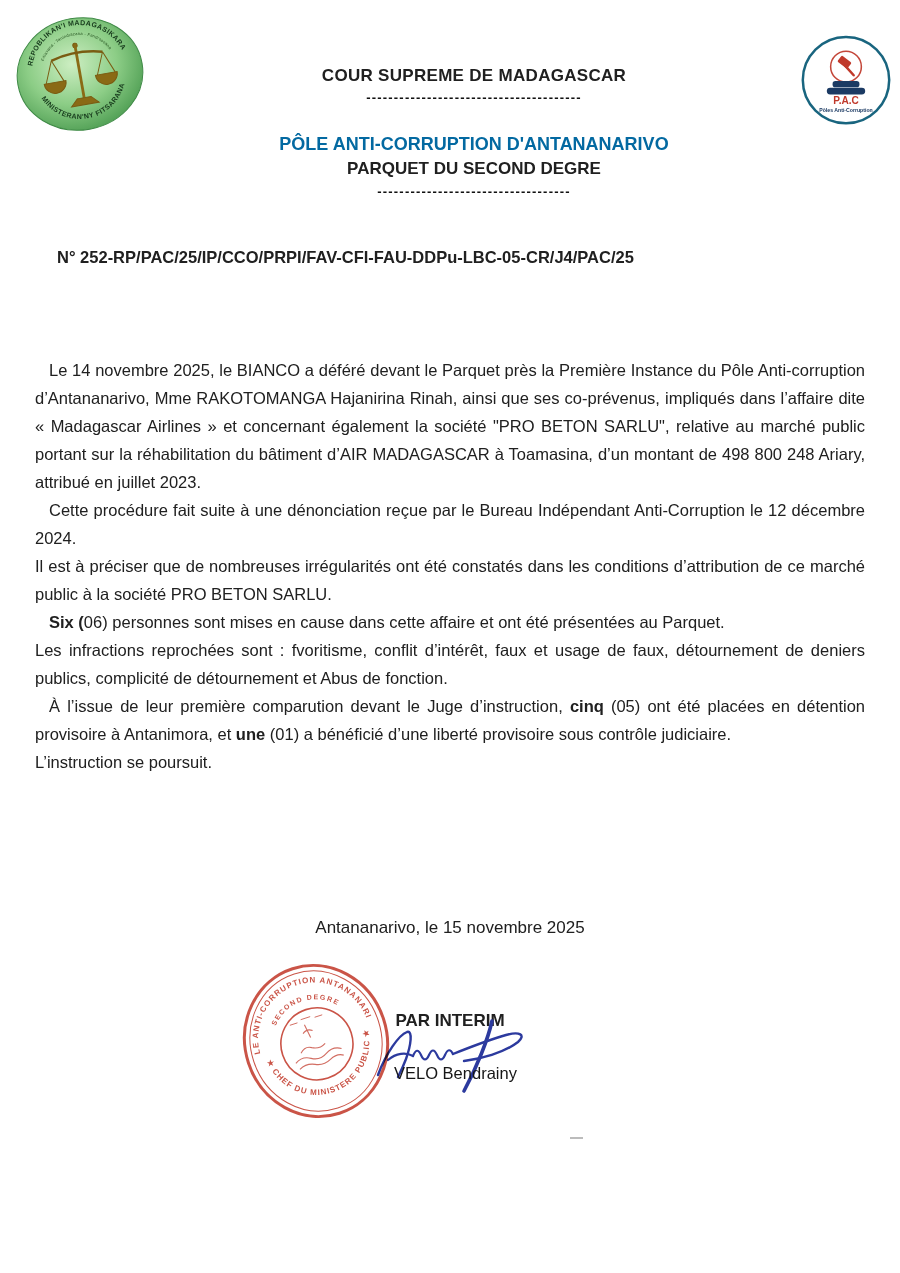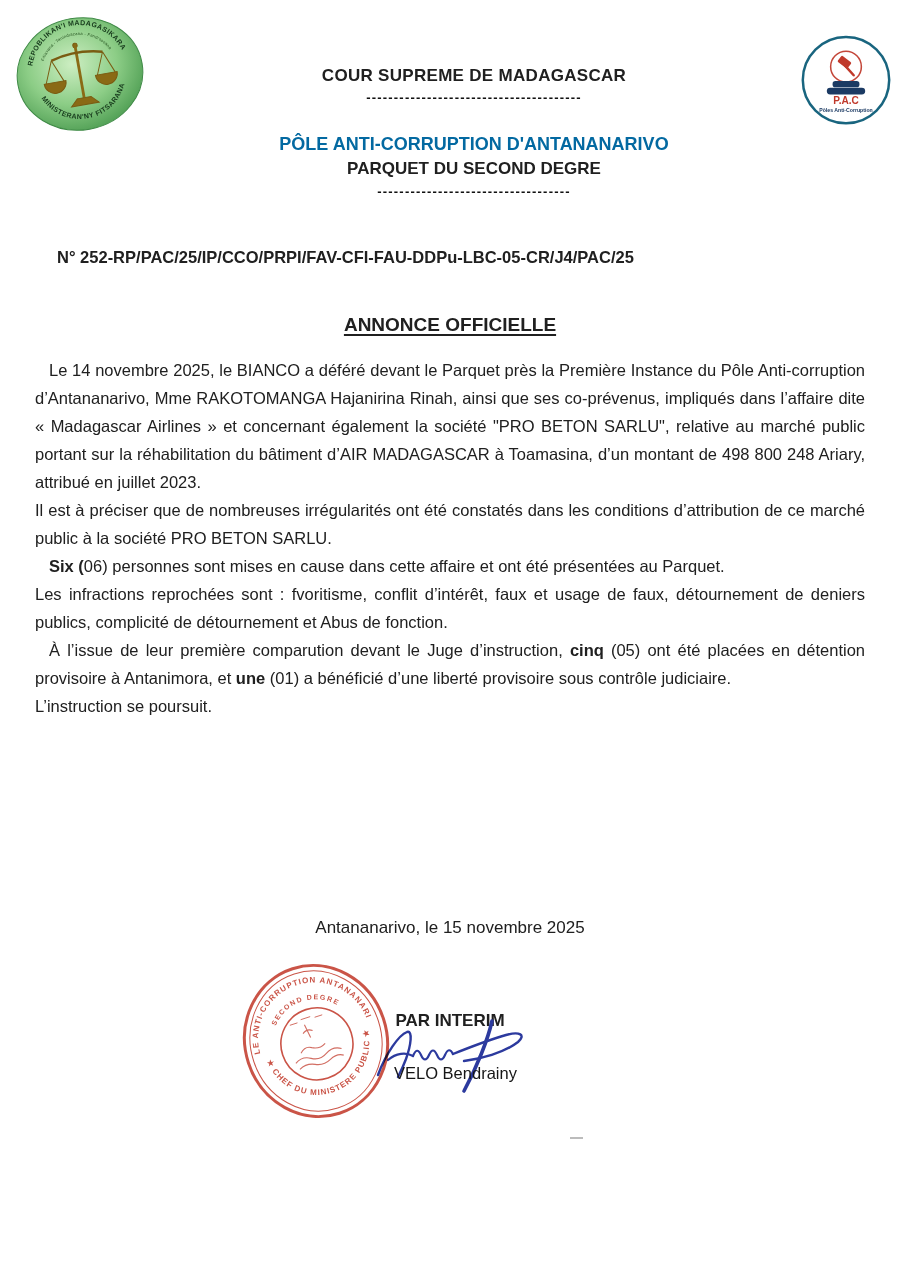--- a/index.html
+++ b/index.html
@@ -100,24 +100,24 @@
     <text x="50" y="81" text-anchor="middle" font-size="5.4" font-weight="700" fill="#1b3a63">Pôles Anti-Corruption</text>
   </svg>
 
   <div class="hdr-line court-title">COUR SUPREME DE MADAGASCAR</div>
   <div class="hdr-line sep sep1">---------------------------------------</div>
   <div class="hdr-line pole-title" style="color:#0369a1">PÔLE ANTI-CORRUPTION D'ANTANANARIVO</div>
   <div class="hdr-line parquet-title">PARQUET DU SECOND DEGRE</div>
   <div class="hdr-line sep sep2">-----------------------------------</div>
 
   <div class="reference">N° 252-RP/PAC/25/IP/CCO/PRPI/FAV-CFI-FAU-DDPu-LBC-05-CR/J4/PAC/25</div>
-  <div class="doc-title">ANNONCE OFFICIELLE</div>
 
   <div class="body">
     <p class="justify ind">Le 14 novembre 2025, le BIANCO a déféré devant le Parquet près la Première Instance du Pôle Anti-corruption d’Antananarivo, Mme RAKOTOMANGA Hajanirina Rinah, ainsi que ses co-prévenus, impliqués dans l’affaire dite « Madagascar Airlines » et concernant également la société "PRO BETON SARLU", relative au marché public portant sur la réhabilitation du bâtiment d’AIR MADAGASCAR à Toamasina, d’un montant de 498 800 248 Ariary, attribué en juillet 2023.</p>
+    <p class="justify ind p2a">Cette procédure fait suite à une dénonciation reçue par le Bureau Indépendant Anti-Corruption le 12 décembre 2024.</p>
     <p class="justify">Il est à préciser que de nombreuses irrégularités ont été constatés dans les conditions d’attribution de ce marché public à la société PRO BETON SARLU.</p>
     <p class="justify ind p3a"><b>Six (</b><span>06) personnes sont mises en cause dans cette affaire et ont été présentées au Parquet.</span></p>
     <p class="justify">Les infractions reprochées sont : fvoritisme, conflit d’intérêt, faux et usage de faux, détournement de deniers publics, complicité de détournement et Abus de fonction.</p>
     <p class="justify ind p4"><span>À l’issue de leur première comparution devant le Juge d’instruction, </span><b>cinq</b><span> (05) ont été placées en détention provisoire à Antanimora, et </span><b>une</b><span> (01) a bénéficié d’une liberté provisoire sous contrôle judiciaire.</span></p>
     <p class="closing">L’instruction se poursuit.</p>
   </div>
 
   <div class="date-line">Antananarivo, le 15 novembre 2025</div>
   <div class="sig-title2">PAR INTERIM</div>
 

